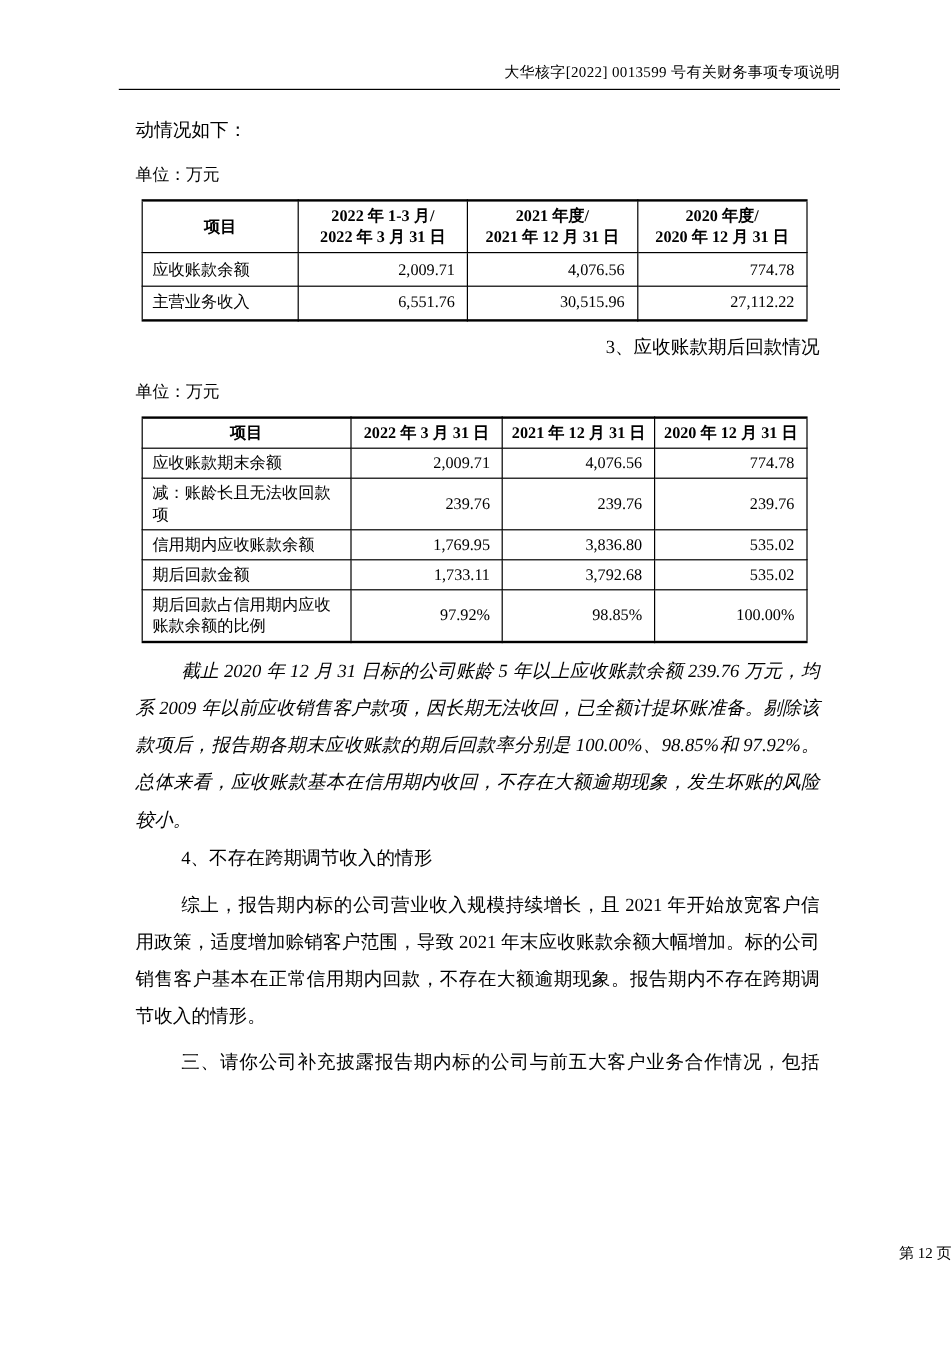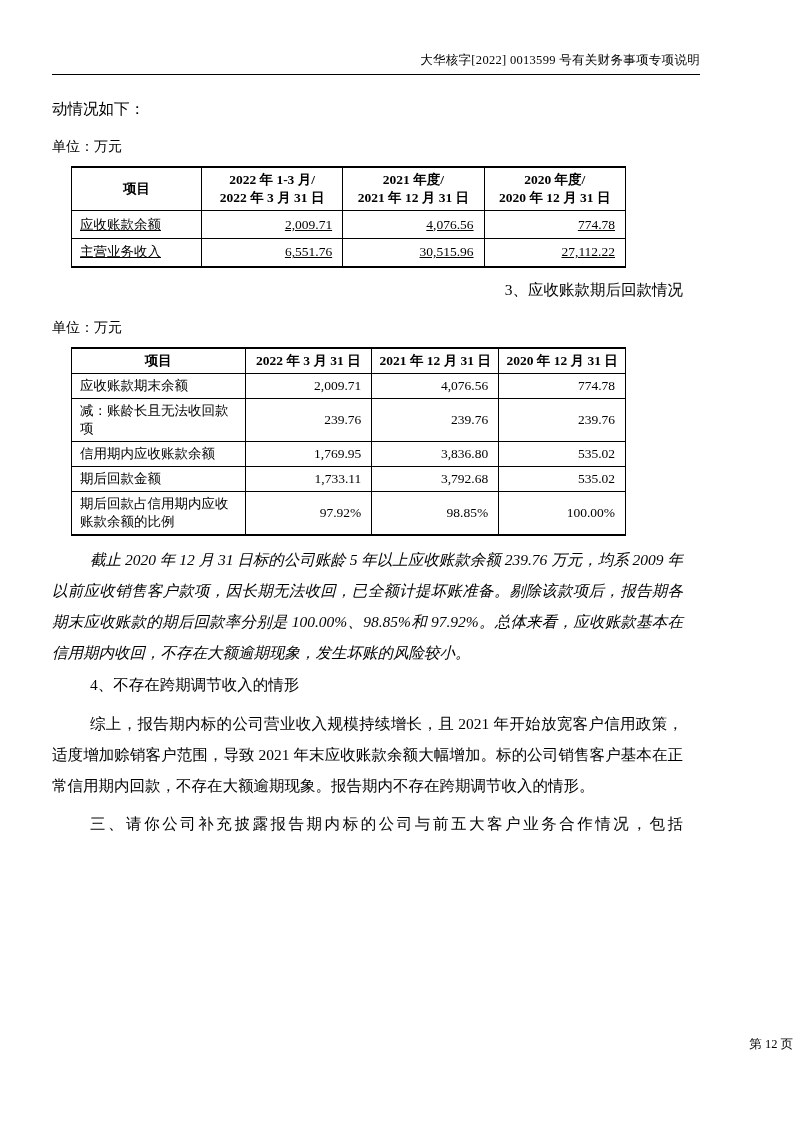--- a/index.html
+++ b/index.html
@@ -3,33 +3,33 @@
 <meta charset="utf-8">
 <style>
   * { margin: 0; padding: 0; box-sizing: border-box; }
   html, body { background: #ffffff; }
   body { font-family: "Liberation Serif", "DejaVu Serif", serif; color: #000; }
   .page {
     position: relative;
     width: 793px;
     height: 1122px;
     background: #fff;
-    padding: 52px 93px 0 52px;
+    padding: 52px 93px 0 99px;
     overflow: hidden;
   }
   
   .doc-header {
     text-align: right;
     font-size: 12.5px;
     letter-spacing: 0.3px;
     padding-bottom: 5px;
     border-bottom: 1.6px solid #000;
   }
   
-  .textcol { margin-right: 17px; }
+  .textcol { margin-left: 14px; margin-right: 17px; }
   .bodyline {
     font-size: 15.5px;
     line-height: 31px;
   }
   .para {
     font-size: 15.5px;
     line-height: 31px;
     text-align: justify;
     text-indent: 38px;
   }
@@ -54,21 +54,21 @@
   }
   table.tbl th, table.tbl td {
     border: 1px solid #000;
     vertical-align: middle;
     line-height: 18px;
   }
   table.tbl th { font-weight: bold; text-align: center; padding: 3px 2px; }
   table.tbl td.item { text-align: left; padding: 3px 6px 3px 8px; }
   table.tbl td.num { text-align: right; padding: 3px 10px 3px 4px; }
   .t1 th { height: 41px; }
-  .t1 td { height: 28px; text-decoration: underline; }
+  .t1 td { height: 28px; }
   .t2 th { height: 26px; }
   .t2 td { height: 24px; }
   .hl { display: block; }
   .sec3 { margin-top: 6px; text-align: right; }
   .p1 { margin-top: 8px; font-style: italic; }
   .sec4 { margin-top: 1px; }
   .p3 { margin-top: 8px; }
   .bold-heading {
     font-weight: normal;
     margin-top: 7px;

